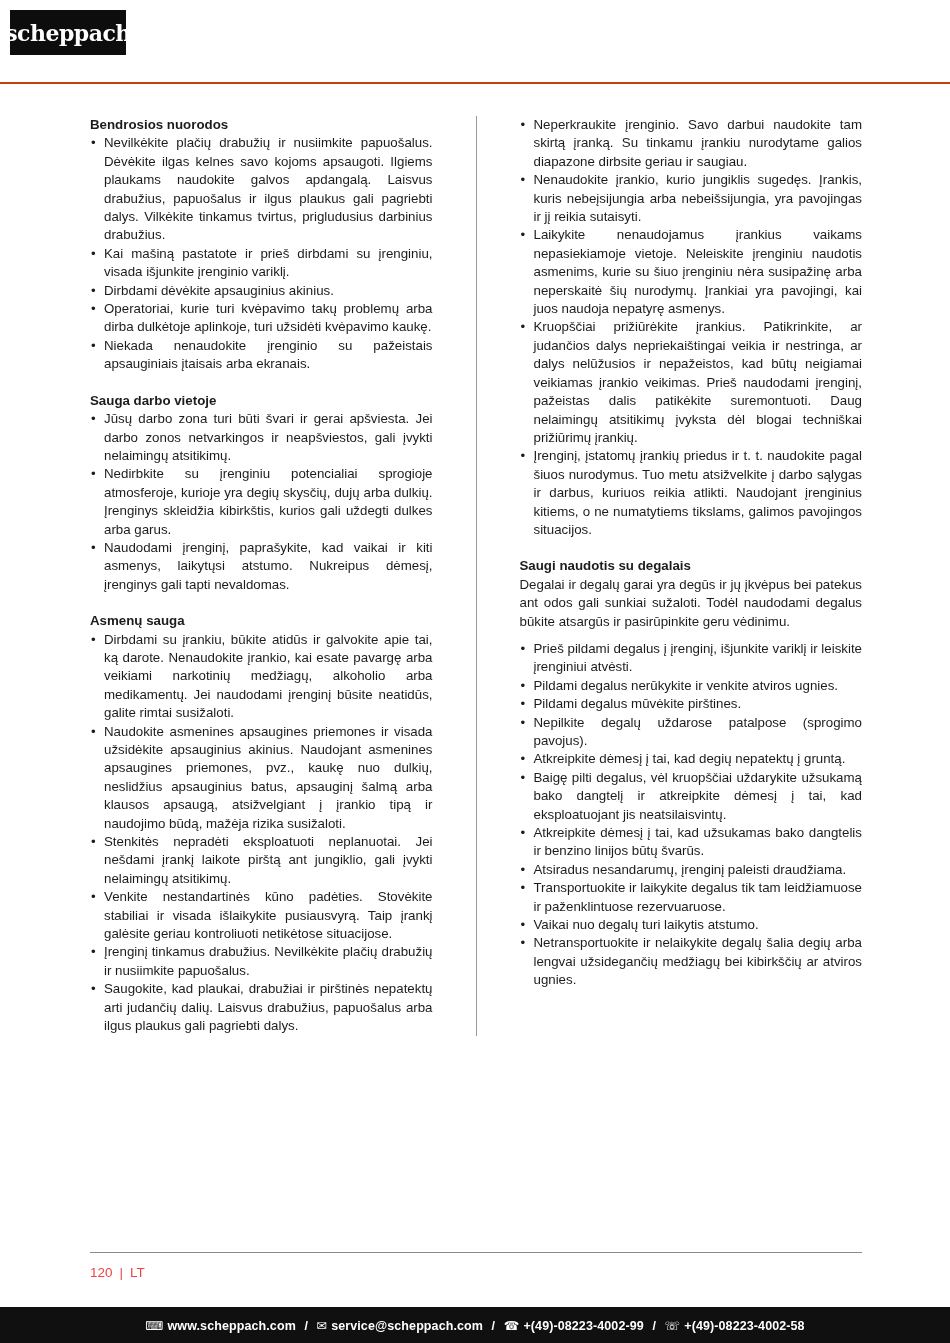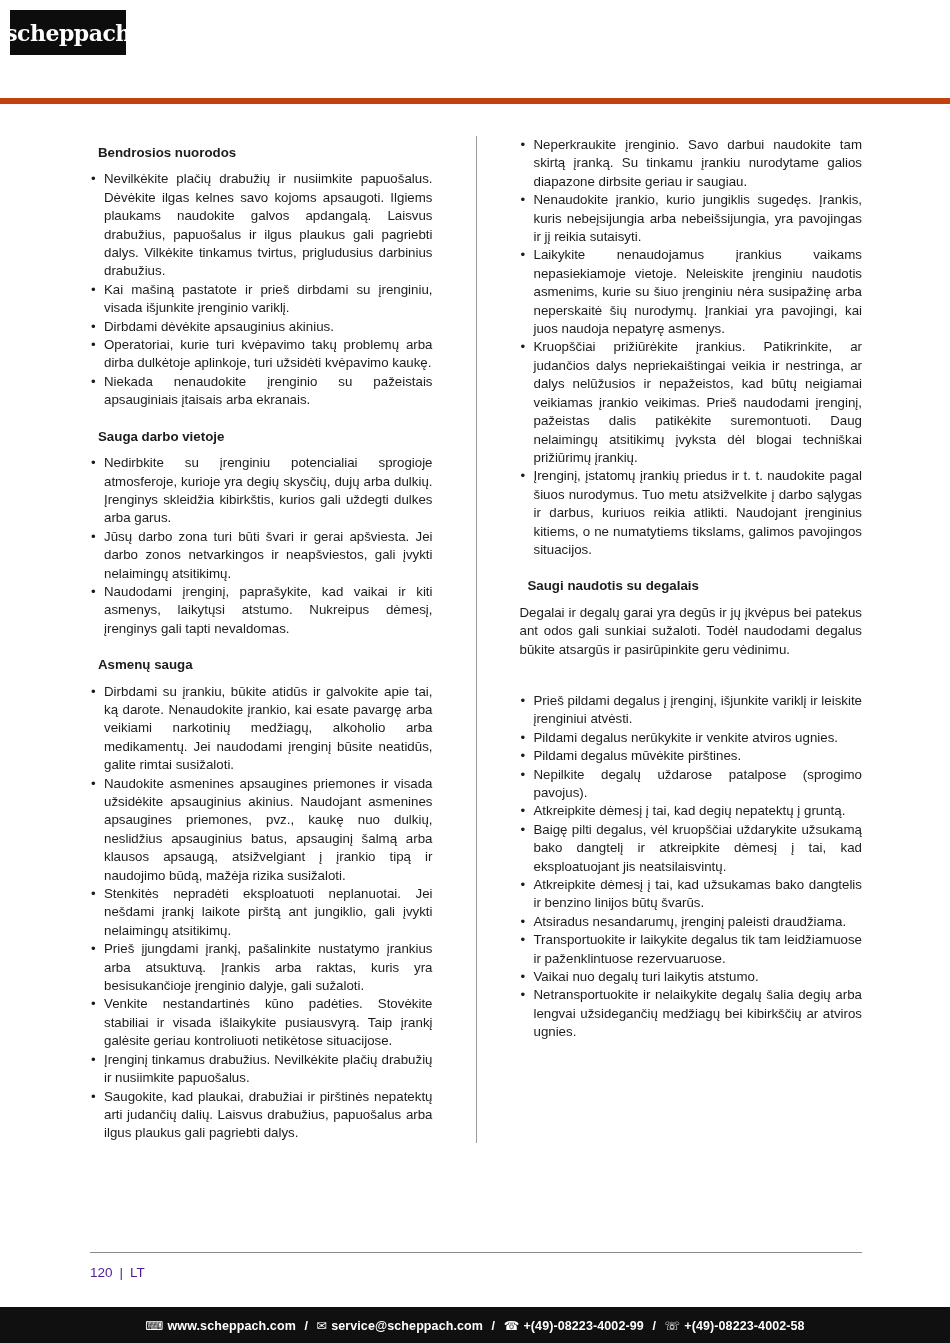--- a/index.html
+++ b/index.html
@@ -11,22 +11,22 @@
     color: #1c1c1c;
   }
   .page {
     position: relative;
     width: 950px; height: 1343px;
     background: #ffffff;
     overflow: hidden;
   }
   
   .header {
-    height: 104px;
-    border-bottom: 6px solid #c2410c;
+    height: 84px;
+    border-bottom: 2px solid #c2410c;
     position: relative;
   }
   .logo {
     position: absolute;
     left: 10px; top: 10px;
     width: 116px; height: 45px;
     background: #0d0d0d;
     display: flex; align-items: center; justify-content: center;
   }
   .logo span {
@@ -52,41 +52,41 @@
     width: 1px;
     background: #9a9a9a;
     margin: 0 43px 0 43px;
     align-self: stretch;
   }
   .section + .section { margin-top: 18px; }
   .section-heading {
     font-size: 13.3px;
     line-height: 18.4px;
     font-weight: 700;
-    margin: 8px;
+    margin: 0;
     text-align: left;
   }
-  .section-intro { margin: 0 0 33px 0; }
+  .section-intro { margin: 0 0 9px 0; }
   .bullet-list { list-style: none; margin: 0; padding: 0; }
   .bullet-item { position: relative; padding-left: 14px; }
   .bullet-item::before {
     content: "\2022";
     position: absolute; left: 1px; top: 0;
   }
   
   .page-footer {
     position: absolute;
     left: 90px; right: 88px;
     top: 1252px;
   }
   .footer-rule { height: 1px; background: #8a8a8a; }
   .page-num {
     margin-top: 12px;
     font-size: 13.5px;
-    color: #4c1d95;
+    color: #ef4444;
   }
   .page-num .pipe { margin: 0 7px; }
   
   .contact-bar {
     position: absolute;
     left: 0; bottom: 0;
     width: 950px; height: 36px;
     background: #101010;
     color: #ffffff;
     display: flex; align-items: center; justify-content: center;
@@ -119,32 +119,31 @@
             <li class="bullet-item">Nevilkėkite plačių drabužių ir nusiimkite papuošalus. Dėvėkite ilgas kelnes savo kojoms apsaugoti. Ilgiems plaukams naudokite galvos apdangalą. Laisvus drabužius, papuošalus ir ilgus plaukus gali pagriebti dalys. Vilkėkite tinkamus tvirtus, prigludusius darbinius drabužius.</li>
             <li class="bullet-item">Kai mašiną pastatote ir prieš dirbdami su įrenginiu, visada išjunkite įrenginio variklį.</li>
             <li class="bullet-item">Dirbdami dėvėkite apsauginius akinius.</li>
             <li class="bullet-item">Operatoriai, kurie turi kvėpavimo takų problemų arba dirba dulkėtoje aplinkoje, turi užsidėti kvėpavimo kaukę.</li>
             <li class="bullet-item">Niekada nenaudokite įrenginio su pažeistais apsauginiais įtaisais arba ekranais.</li>
           </ul>
         </section>
         <section class="section">
           <h3 class="section-heading">Sauga darbo vietoje</h3>
           <ul class="bullet-list">
+            <li class="bullet-item">Jūsų darbo zona turi būti švari ir gerai apšviesta. Jei darbo zonos netvarkingos ir neapšviestos, gali įvykti nelaimingų atsitikimų.</li>
             <li class="bullet-item">Nedirbkite su įrenginiu potencialiai sprogioje atmosferoje, kurioje yra degių skysčių, dujų arba dulkių. Įrenginys skleidžia kibirkštis, kurios gali uždegti dulkes arba garus.</li>
-            <li class="bullet-item">Jūsų darbo zona turi būti švari ir gerai apšviesta. Jei darbo zonos netvarkingos ir neapšviestos, gali įvykti nelaimingų atsitikimų.</li>
             <li class="bullet-item">Naudodami įrenginį, paprašykite, kad vaikai ir kiti asmenys, laikytųsi atstumo. Nukreipus dėmesį, įrenginys gali tapti nevaldomas.</li>
           </ul>
         </section>
         <section class="section">
           <h3 class="section-heading">Asmenų sauga</h3>
           <ul class="bullet-list">
             <li class="bullet-item">Dirbdami su įrankiu, būkite atidūs ir galvokite apie tai, ką darote. Nenaudokite įrankio, kai esate pavargę arba veikiami narkotinių medžiagų, alkoholio arba medikamentų. Jei naudodami įrenginį būsite neatidūs, galite rimtai susižaloti.</li>
             <li class="bullet-item">Naudokite asmenines apsaugines priemones ir visada užsidėkite apsauginius akinius. Naudojant asmenines apsaugines priemones, pvz., kaukę nuo dulkių, neslidžius apsauginius batus, apsauginį šalmą arba klausos apsaugą, atsižvelgiant į įrankio tipą ir naudojimo būdą, mažėja rizika susižaloti.</li>
             <li class="bullet-item">Stenkitės nepradėti eksploatuoti neplanuotai. Jei nešdami įrankį laikote pirštą ant jungiklio, gali įvykti nelaimingų atsitikimų.</li>
-            <li class="bullet-item">Prieš įjungdami įrankį, pašalinkite nustatymo įrankius arba atsuktuvą. Įrankis arba raktas, kuris yra besisukančioje įrenginio dalyje, gali sužaloti.</li>
             <li class="bullet-item">Venkite nestandartinės kūno padėties. Stovėkite stabiliai ir visada išlaikykite pusiausvyrą. Taip įrankį galėsite geriau kontroliuoti netikėtose situacijose.</li>
             <li class="bullet-item">Įrenginį tinkamus drabužius. Nevilkėkite plačių drabužių ir nusiimkite papuošalus.</li>
             <li class="bullet-item">Saugokite, kad plaukai, drabužiai ir pirštinės nepatektų arti judančių dalių. Laisvus drabužius, papuošalus arba ilgus plaukus gali pagriebti dalys.</li>
           </ul>
         </section>
       </div>
     <div class="col-divider"></div>
     <div class="column" id="col-right">
         <section class="section">
           <ul class="bullet-list">

